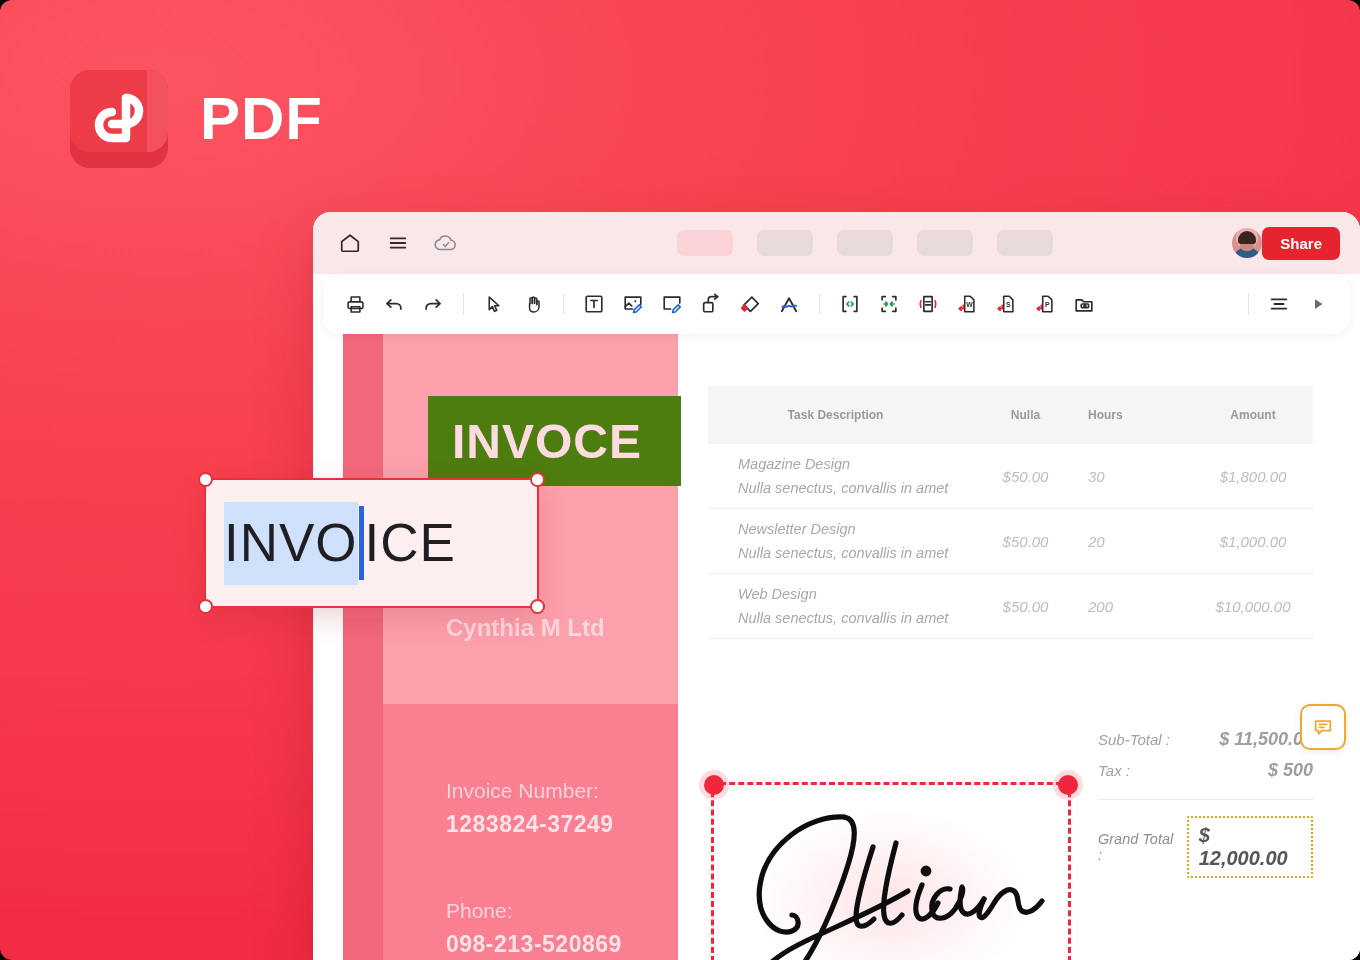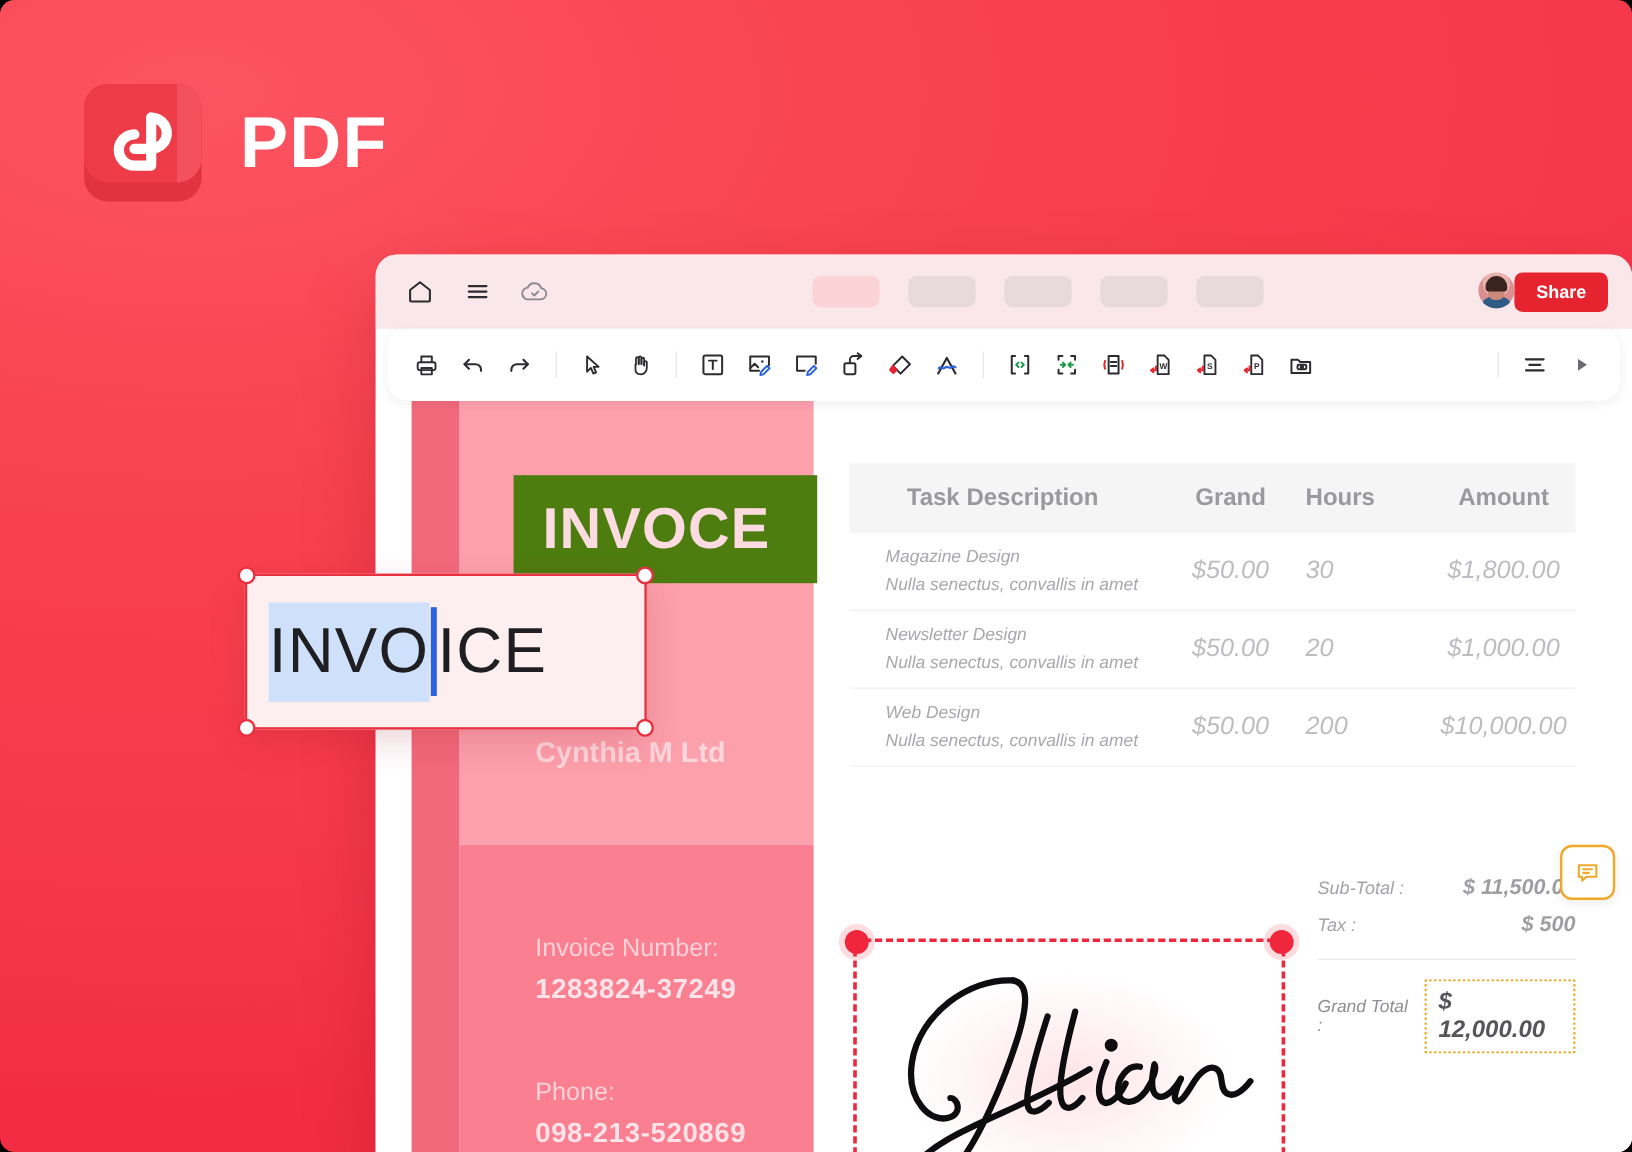--- a/index.html
+++ b/index.html
@@ -53,21 +53,21 @@
   
   .app-header {
     height: 62px; background: #FAE7E9;
     display: flex; align-items: center; padding: 0 20px 0 24px; gap: 22px;
     position: relative;
   }
   .hdr-icon { width: 26px; height: 26px; display: flex; align-items: center; justify-content: center; cursor: pointer; }
   .hdr-tabs { display: flex; align-items: center; gap: 24px; margin-left: 196px; }
   .tab-ph { width: 56px; height: 26px; border-radius: 7px; background: #E8D9DB; }
   .tab-ph.active { background: #FBD3D7; }
-  .hdr-right { margin-left: auto; display: flex; align-items: flex-start; }
+  .hdr-right { margin-left: auto; display: flex; align-items: center; }
   .avatar {
     width: 30px; height: 30px; border-radius: 50%;
     background: radial-gradient(circle at 50% 32%, #E8B0AE 0 44%, #D9908F 44% 100%);
     overflow: hidden; position: relative; flex: none;
   }
   .avatar .hair { position: absolute; left: 6px; top: 3px; width: 18px; height: 13px; background: #3A2420; border-radius: 9px 9px 3px 3px; }
   .avatar .face { position: absolute; left: 8px; top: 8px; width: 14px; height: 15px; background: #C98A7C; border-radius: 7px 7px 6px 6px; }
   .avatar .body { position: absolute; left: 2px; bottom: 0; width: 26px; height: 10px; background: #2F5C86; border-radius: 10px 10px 0 0; }
   .share-btn {
     background: #E62430; color: #fff; font-size: 15px; font-weight: bold;
@@ -113,30 +113,30 @@
     position: absolute; left: 103px; top: 280px;
     color: #FCD6DC; font-size: 24px; font-weight: bold;
   }
   .inv-field { position: absolute; left: 103px; }
   .inv-field .lbl { color: #FDD2D9; font-size: 21px; margin-bottom: 8px; }
   .inv-field .val { color: #FFE3E8; font-size: 23px; font-weight: bold; letter-spacing: .5px; }
 
   
   .tbl { position: absolute; left: 365px; top: 52px; width: 605px; }
   .tbl-head { display: flex; background: #F5F5F5; height: 58px; align-items: center; }
-  .tbl-head div { color: #9A9A9E; font-size: 20px; font-weight: bold; }
+  .tbl-head div { color: #9A9A9E; font-size: 12px; font-weight: bold; }
   .c-desc { width: 255px; text-align: center; }
   .c-rate { width: 125px; text-align: center; }
   .c-hours { width: 105px; }
   .c-amt { width: 120px; text-align: center; }
   .tbl-row { display: flex; align-items: center; height: 65px; border-bottom: 1px solid #EFEFEF; }
   .tbl-row .c-desc { text-align: left; padding-left: 30px; }
   .tbl-row .t1 { color: #A8A8AC; font-size: 14.5px; font-style: italic; margin-bottom: 8px; }
   .tbl-row .t2 { color: #A8A8AC; font-size: 14.5px; font-style: italic; }
-  .tbl-row .c-rate, .tbl-row .c-hours, .tbl-row .c-amt { color: #BDBDC1; font-size: 21px; font-style: italic; }
+  .tbl-row .c-rate, .tbl-row .c-hours, .tbl-row .c-amt { color: #BDBDC1; font-size: 15px; font-style: italic; }
 
   
   .totals { position: absolute; left: 755px; top: 395px; width: 215px; }
   .tot-row { display: flex; justify-content: space-between; align-items: baseline; margin-bottom: 10px; }
   .tot-row .k { color: #A3A3A7; font-size: 15px; font-style: italic; }
   .tot-row .v { color: #9E9EA2; font-size: 18px; font-style: italic; font-weight: bold; }
   .tot-hr { height: 1px; background: #EAEAEA; margin: 18px 0 16px; }
   .grand { display: flex; align-items: center; gap: 8px; }
   .grand .k { color: #8E8E92; font-size: 14.5px; font-style: italic; }
   .grand .box {
@@ -413,21 +413,21 @@
           <div class="val">1283824-37249</div>
         </div>
         <div class="inv-field" style="top:565px">
           <div class="lbl">Phone:</div>
           <div class="val">098-213-520869</div>
         </div>
 
         <div class="tbl">
           <div class="tbl-head">
             <div class="c-desc">Task Description</div>
-            <div class="c-rate">Grand</div>
+            <div class="c-rate">Nulla</div>
             <div class="c-hours">Hours</div>
             <div class="c-amt">Amount</div>
           </div>
 
           <div class="tbl-row">
             <div class="c-desc">
               <div class="t1">Magazine Design</div>
               <div class="t2">Nulla senectus, convallis in amet</div>
             </div>
             <div class="c-rate">$50.00</div>

